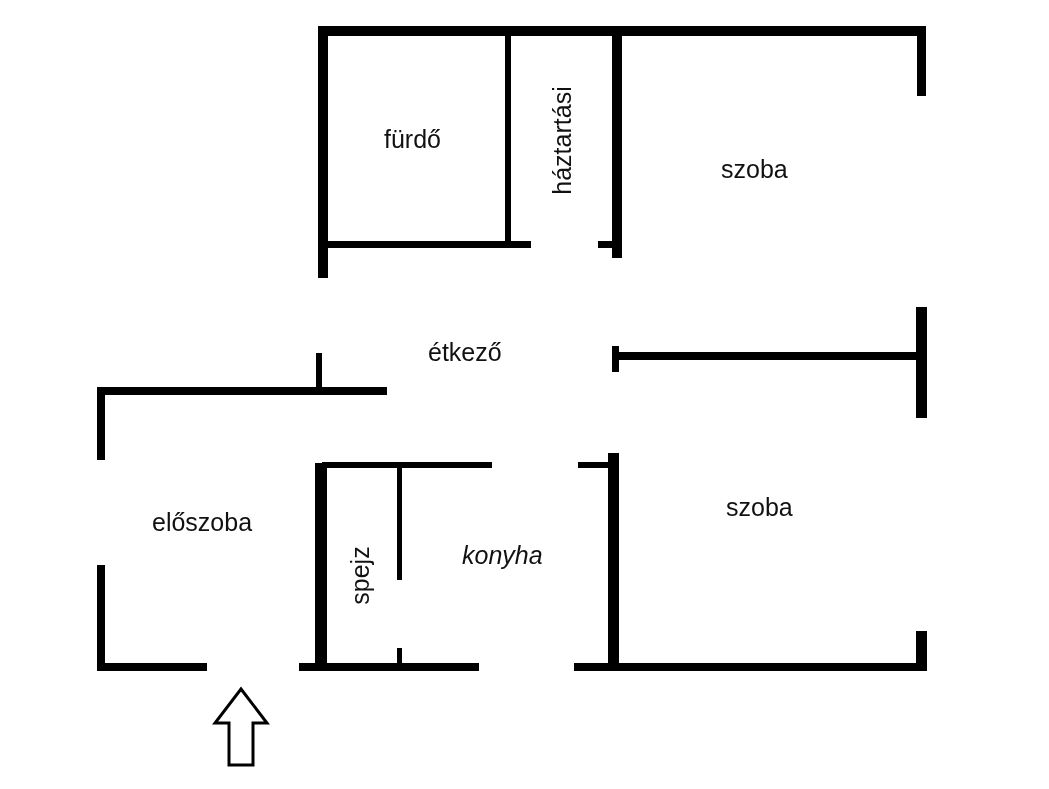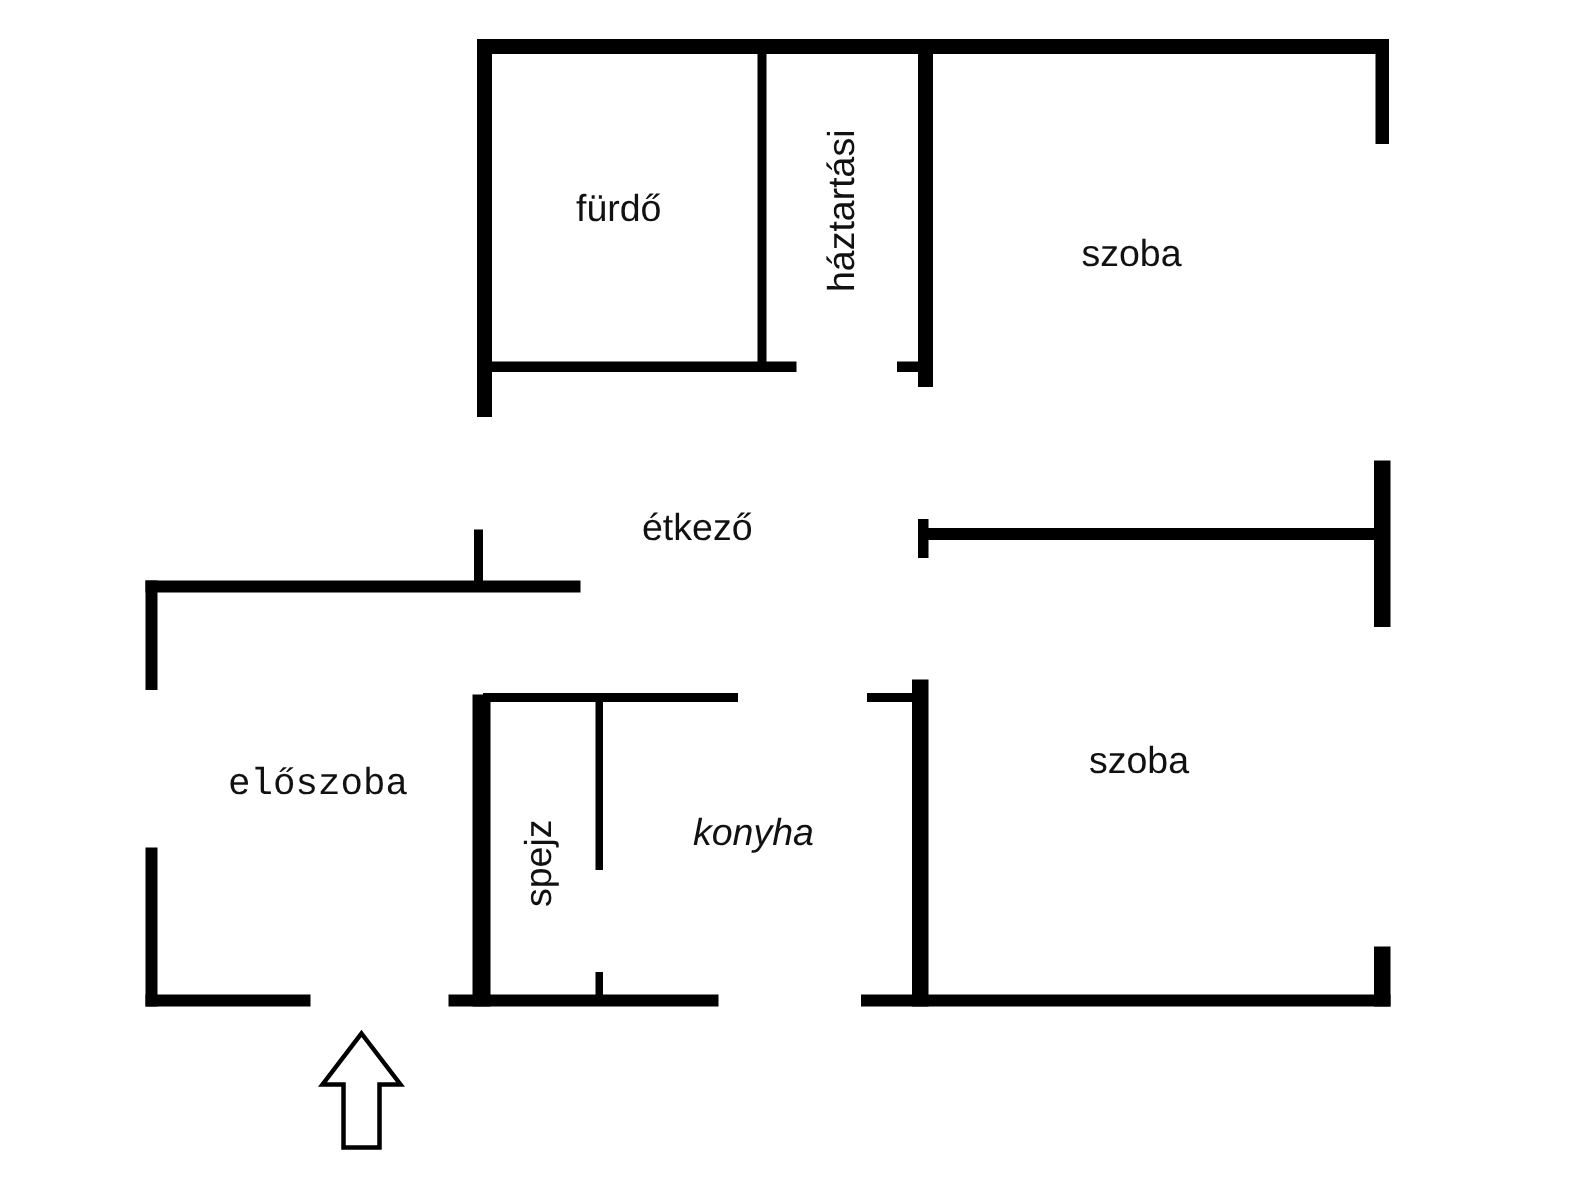--- a/index.html
+++ b/index.html
@@ -89,21 +89,21 @@
   <div class="wall" style="left:900px; top:631px; width:11px; height:40px;"></div>
 
   <span class="room-label" style="left:368px; top:127px;">fürdő</span>
 
   <span class="room-label vertical" style="left:490px; top:128px; width:112px; text-align:center;">háztartási</span>
 
   <span class="room-label" style="left:705px; top:157px;">szoba</span>
 
   <span class="room-label" style="left:412px; top:340px;">étkező</span>
 
-  <span class="room-label" style="left:136px; top:510px;font-family:Liberation Mono, monospace;">előszoba</span>
+  <span class="room-label" style="left:136px; top:510px;">előszoba</span>
 
   <span class="room-label vertical" style="left:313px; top:563px; width:62px; text-align:center;">spejz</span>
 
   <span class="room-label" style="left:446px; top:543px;font-style:italic;">konyha</span>
 
   <span class="room-label" style="left:710px; top:495px;">szoba</span>
 
   <svg id="entrance-arrow" viewBox="0 0 58 82">
     <polygon points="29,3 55,37 41,37 41,79 17,79 17,37 3,37" fill="#ffffff" stroke="#000000" stroke-width="3" stroke-linejoin="miter"></polygon>
   </svg>

